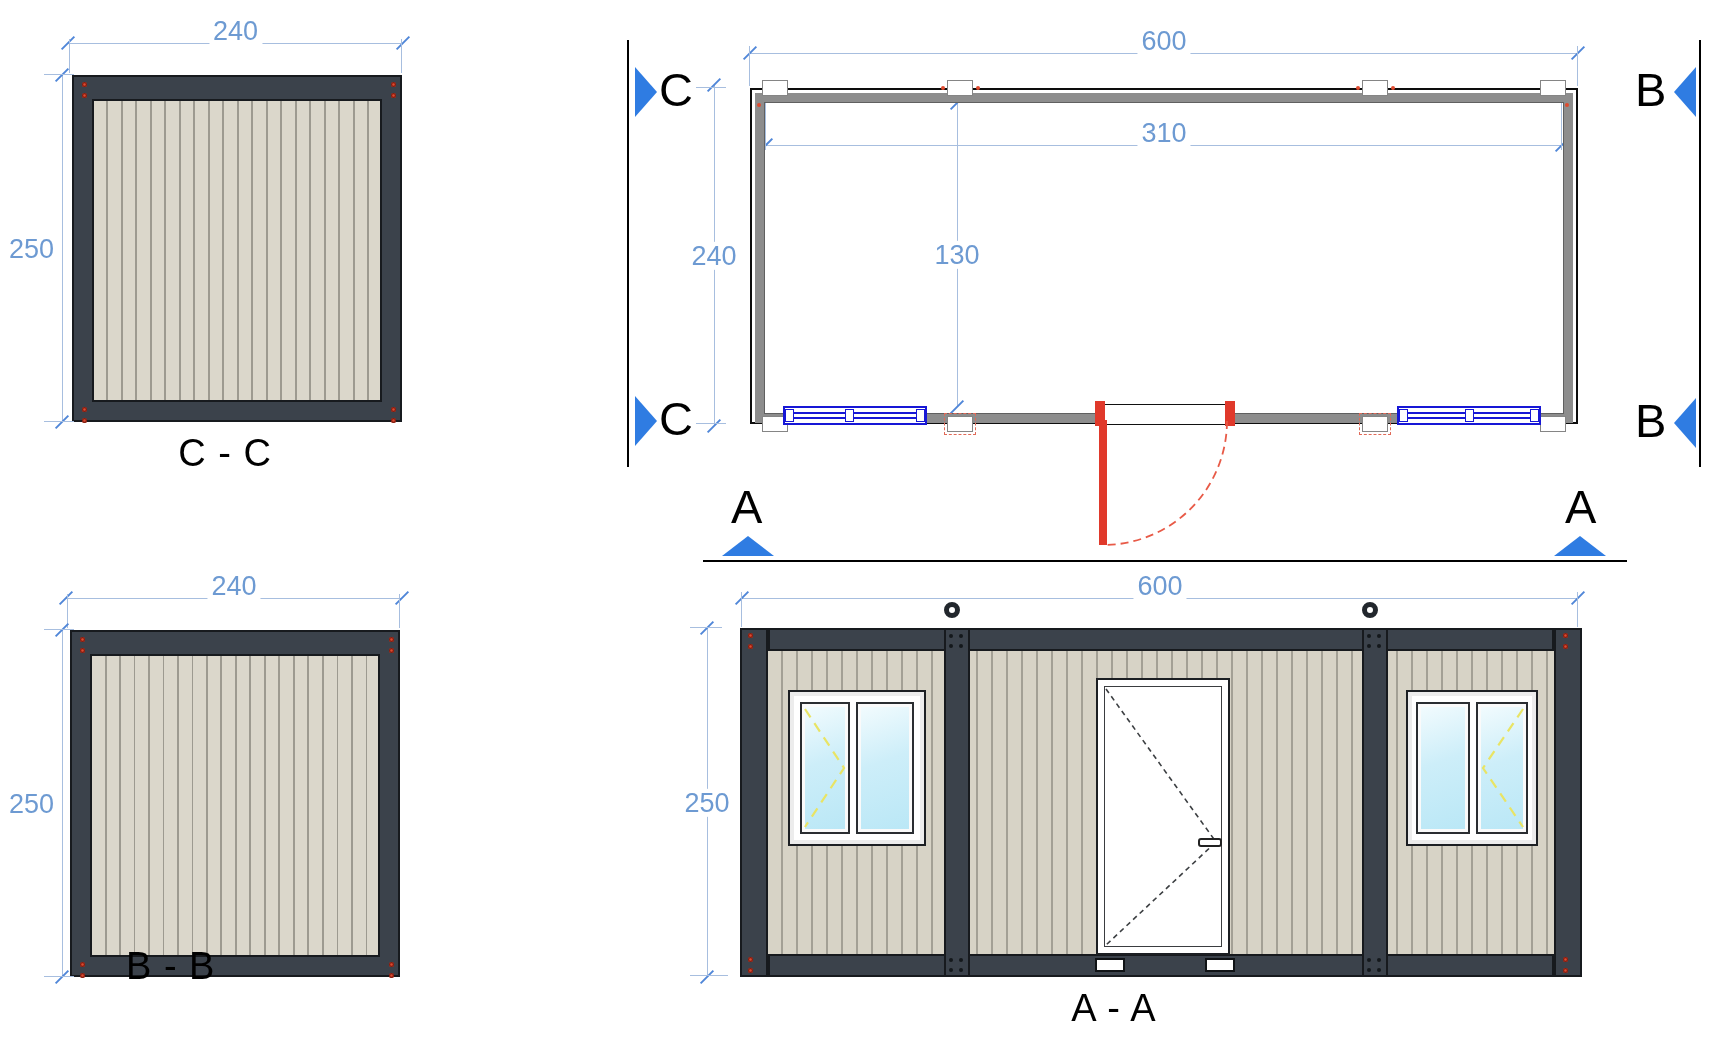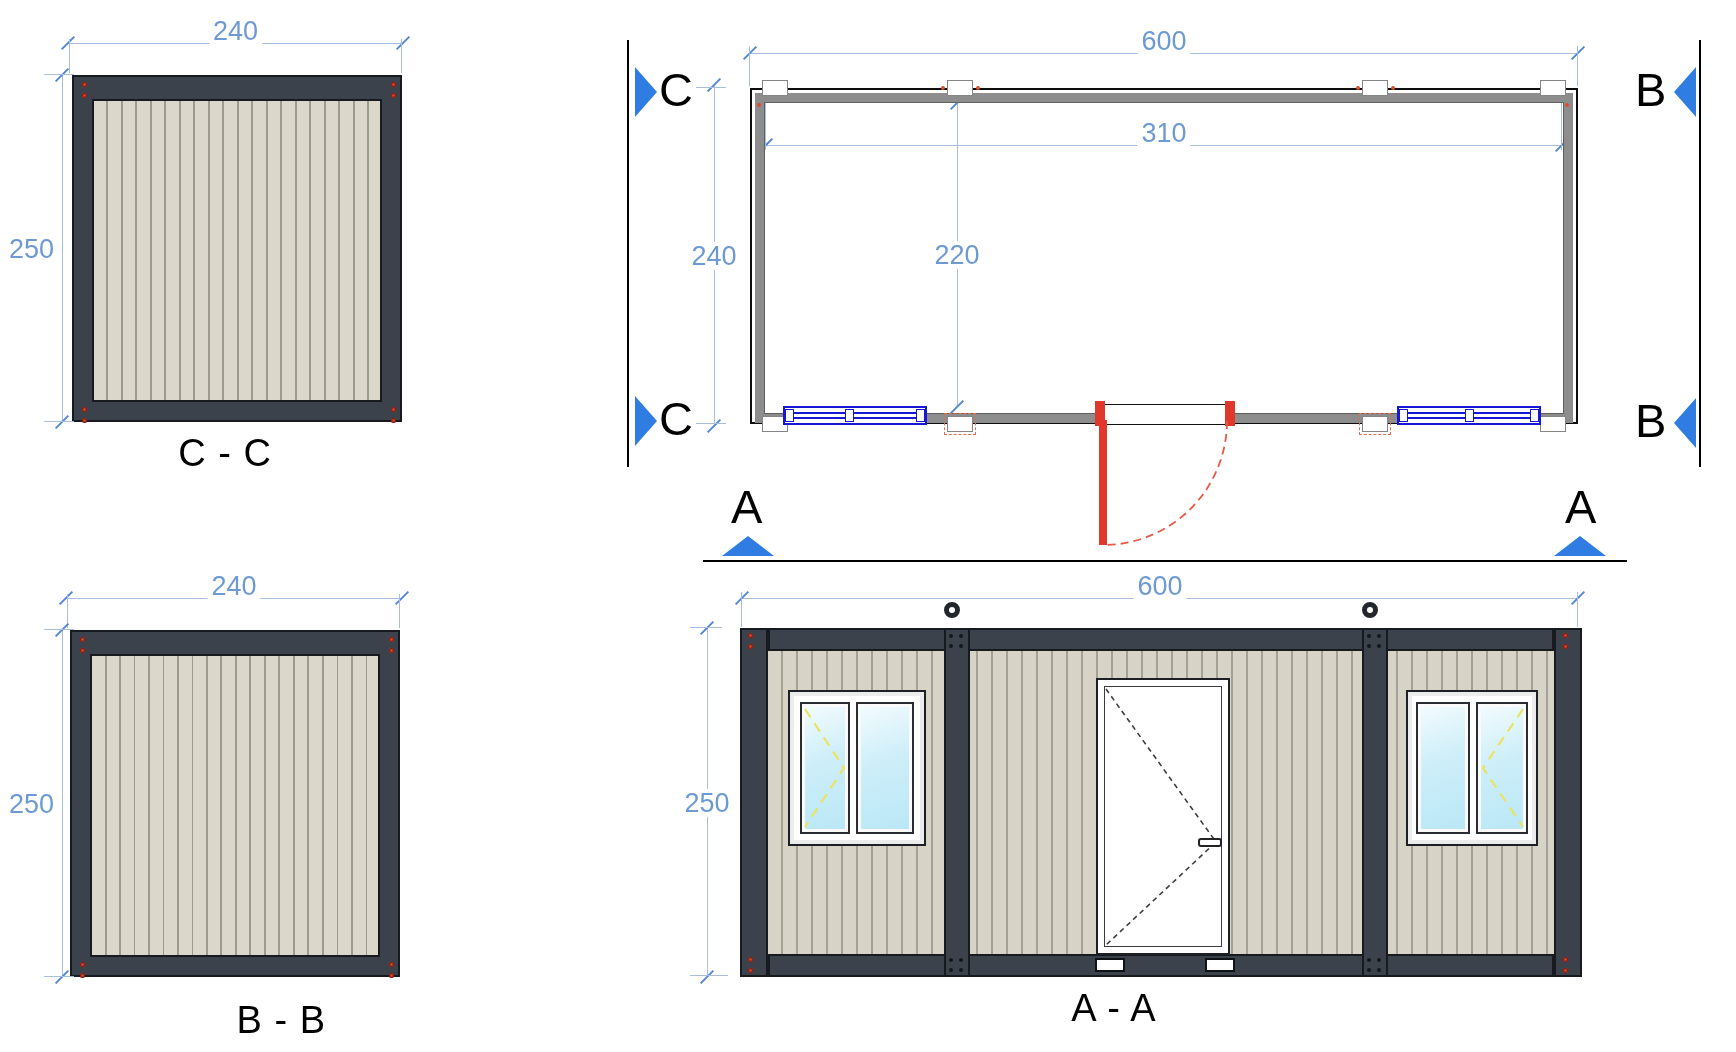--- a/index.html
+++ b/index.html
@@ -108,21 +108,21 @@
     <div class="abs dline-v" style="left:67px;top:594px;height:34px"></div>
     <div class="abs dline-v" style="left:399px;top:594px;height:34px"></div>
     <div class="abs" style="left:62px;top:630px;height:347px">
       <div class="abs dline-v" style="top:0;bottom:0;left:0"></div>
       <div class="abs tick" style="left:-9px;top:-1px"></div>
       <div class="abs tick" style="left:-9px;bottom:-1px"></div>
       <span class="abs dimtext" style="left:-4px;top:50%;transform:translate(-100%,-50%)">250</span>
     </div>
     <div class="abs dline-h" style="left:44px;top:629px;width:30px"></div>
     <div class="abs dline-h" style="left:44px;top:976px;width:30px"></div>
-    <div class="abs vlabel" style="left:126px;top:1001px;width:200px;text-align:right">B - B</div>
+    <div class="abs vlabel" style="left:126px;top:947px;width:200px;text-align:left">B - B</div>
   </div>
 
   <div>
 
     <div class="abs" style="left:750px;top:53px;width:828px">
       <div class="abs dline-h" style="left:0;right:0;top:0"></div>
       <div class="abs tick" style="left:-9px;top:-1px"></div>
       <div class="abs tick" style="right:-9px;top:-1px"></div>
       <span class="abs dimtext" style="left:50%;top:0;transform:translate(-50%,-90%)">600</span>
     </div>
@@ -141,21 +141,21 @@
       <div class="abs tick" style="left:-9px;top:-1px"></div>
       <div class="abs tick" style="left:-9px;bottom:-1px"></div>
       <span class="abs dimtext" style="left:0;top:50%;transform:translate(-50%,-50%)">240</span>
     </div>
     <div class="abs dline-h" style="left:696px;top:87px;width:30px"></div>
     <div class="abs dline-h" style="left:696px;top:423px;width:30px"></div>
     <div class="abs" style="left:957px;top:103px;height:304px">
       <div class="abs dline-v" style="top:0;bottom:0;left:0"></div>
       <div class="abs tick" style="left:-9px;top:-1px"></div>
       <div class="abs tick" style="left:-9px;bottom:-1px"></div>
-      <span class="abs dimtext" style="left:0;top:50%;transform:translate(-50%,-50%)">220</span>
+      <span class="abs dimtext" style="left:0;top:50%;transform:translate(-50%,-50%)">130</span>
     </div>
 
     <div class="abs outer-rect" style="left:750px;top:88px;width:828px;height:336px"></div>
     <div class="abs wallgray" style="left:755px;top:93px;width:818px;height:330px"></div>
 
     <div class="abs tab" style="left:762px;top:80px;width:26px;height:16px"></div>
     <div class="abs tab" style="left:1540px;top:80px;width:26px;height:16px"></div>
     <div class="abs tab" style="left:947px;top:80px;width:26px;height:16px"></div>
     <div class="abs tab" style="left:1362px;top:80px;width:26px;height:16px"></div>
     <div class="abs tab" style="left:762px;top:416px;width:26px;height:16px"></div>

